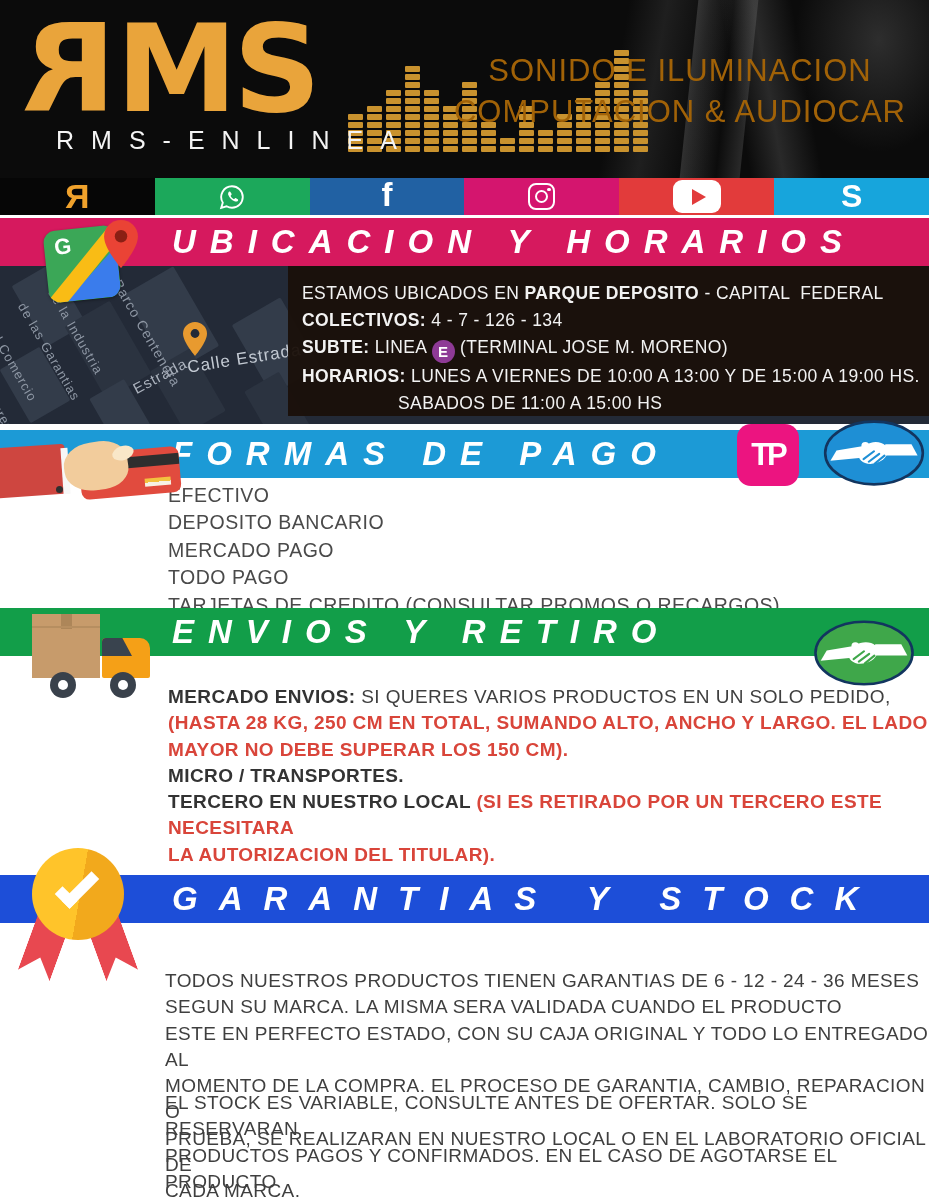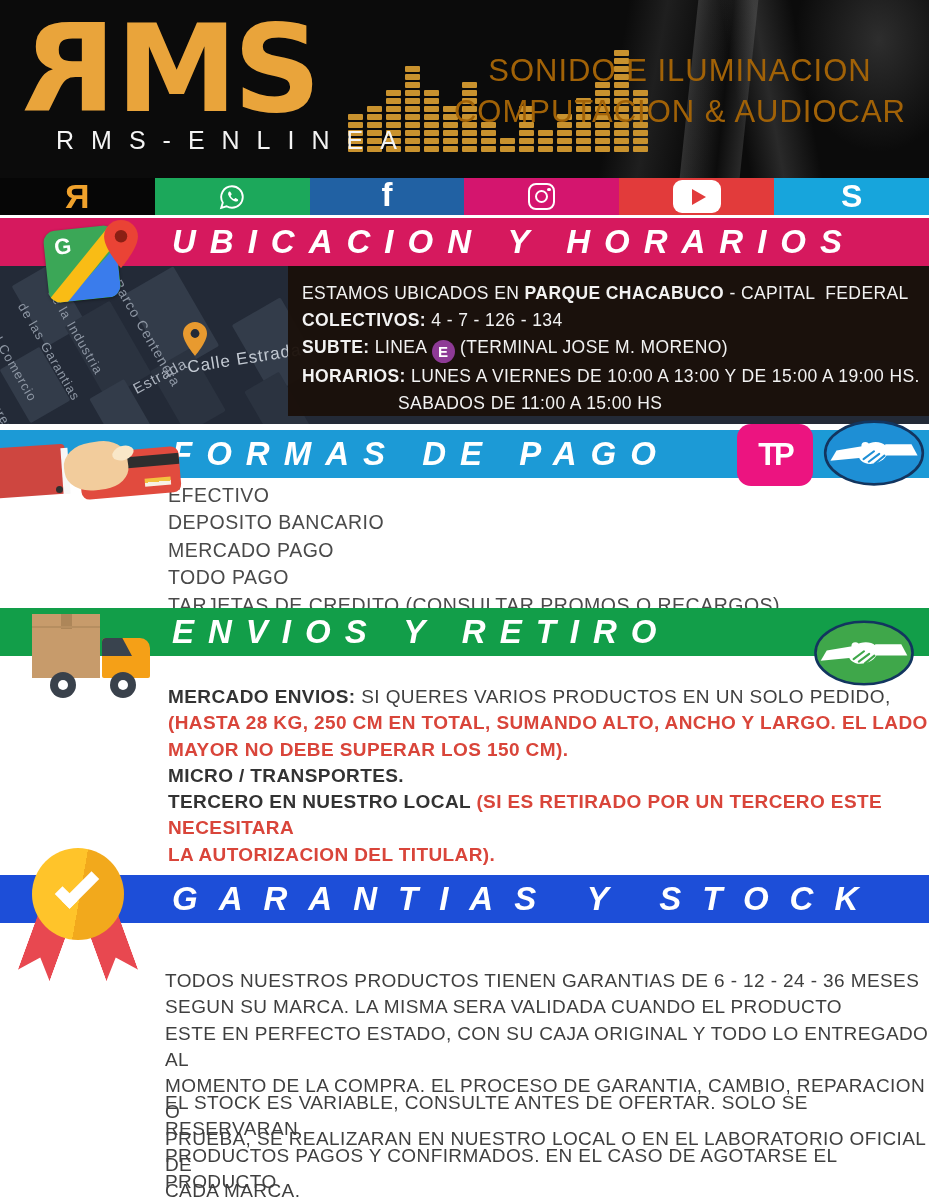--- a/index.html
+++ b/index.html
@@ -76,21 +76,21 @@
   .gmaps-tile { position:absolute; left:0; top:4px; width:72px; height:72px; border-radius:12px; overflow:hidden;
     transform:rotate(-6deg); background:#3ba757; box-shadow:0 1px 3px rgba(0,0,0,.4); }
   .gmaps-blue { position:absolute; inset:0; background:#3a7cec; clip-path:polygon(100% 30%,100% 100%,22% 100%); }
   .gmaps-road { position:absolute; left:-18px; top:34px; width:110px; height:16px; background:#f9bc15; transform:rotate(-45deg); }
   .gmaps-g { position:absolute; left:10px; top:4px; color:#fff; font-size:22px; font-weight:bold; }
   .gmaps-pin { position:absolute; right:0; top:-4px; }
 
   
   .pay-list { position:absolute; left:168px; top:482px; }
   .pay-item { color:#4a4a4a; font-size:19.5px; line-height:27.4px; letter-spacing:.5px; }
-  .tp-logo { position:absolute; left:737px; top:424px; width:76px; height:62px; border-radius:14px; background:#ec1480;
+  .tp-logo { position:absolute; left:737px; top:424px; width:62px; height:62px; border-radius:14px; background:#ec1480;
     display:flex; align-items:center; justify-content:center; z-index:6; color:#fff; font-weight:bold; font-size:31px; letter-spacing:-3px; }
   .hs { position:absolute; z-index:6; }
   .hs-blue { left:820px; top:419px; }
   .hs-green { left:812px; top:618px; }
 
   
   .handcard { position:absolute; left:0; top:438px; width:175px; height:64px; z-index:6; }
   .sleeve { position:absolute; left:-4px; top:8px; width:70px; height:50px; background:#ce4640; transform:rotate(-4deg); border-radius:0 4px 4px 0; }
   .cuff { position:absolute; left:62px; top:10px; width:7px; height:46px; background:#f7f7f7; transform:rotate(-4deg); }
   .cuff-dot { position:absolute; left:56px; top:48px; width:7px; height:7px; border-radius:50%; background:#2f2f2f; }
@@ -334,21 +334,21 @@
     <span class="map-label ml3">El Barco Centenera</span>
     <span class="map-label ml4">Estrada</span>
     <span class="map-label ml5">Calle Estrada</span>
     <span class="map-label ml6">ogreso</span>
     <svg class="map-pin" width="24" height="34" viewBox="0 0 24 34">
       <path fill="#e89a2f" d="M12 0C5.4 0 0 5.2 0 11.6 0 20.3 12 34 12 34s12-13.7 12-22.4C24 5.2 18.6 0 12 0z"></path>
       <circle cx="12" cy="11.5" r="4.4" fill="#232a37"></circle>
     </svg>
 
     <div class="info-panel">
-      <div class="info-line"><span>ESTAMOS UBICADOS EN </span><b>PARQUE CHACABUCO</b><span> - CAPITAL  FEDERAL</span></div>
+      <div class="info-line"><span>ESTAMOS UBICADOS EN </span><b>PARQUE DEPOSITO</b><span> - CAPITAL  FEDERAL</span></div>
       <div class="info-line"><b>COLECTIVOS: </b><span>4 - 7 - 126 - 134</span></div>
       <div class="info-line"><b>SUBTE: </b><span>LINEA </span><span class="subte-badge">E</span><span> (TERMINAL JOSE M. MORENO)</span></div>
       <div class="info-line"><b>HORARIOS: </b><span>LUNES A VIERNES DE 10:00 A 13:00 Y DE 15:00 A 19:00 HS.</span></div>
       <div class="info-line sabados">SABADOS DE 11:00 A 15:00 HS</div>
     </div>
   </div>
 
   <div class="gmaps">
     <div class="gmaps-tile">
       <div class="gmaps-blue"></div>

